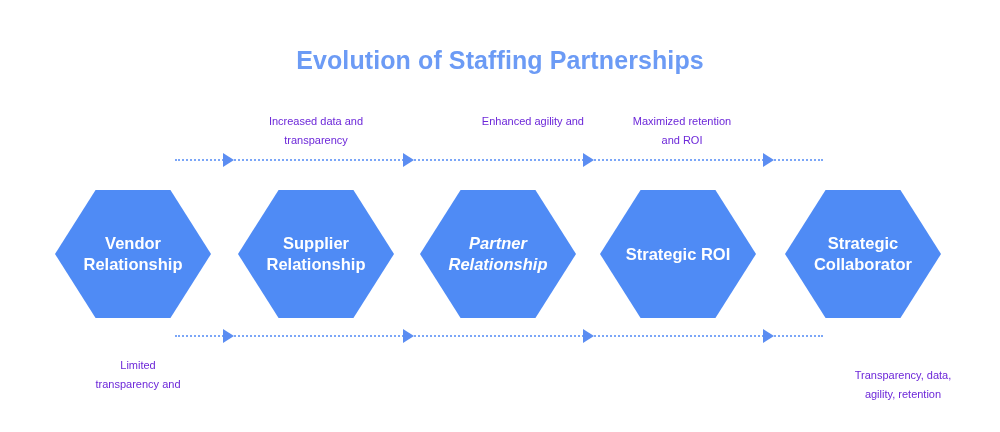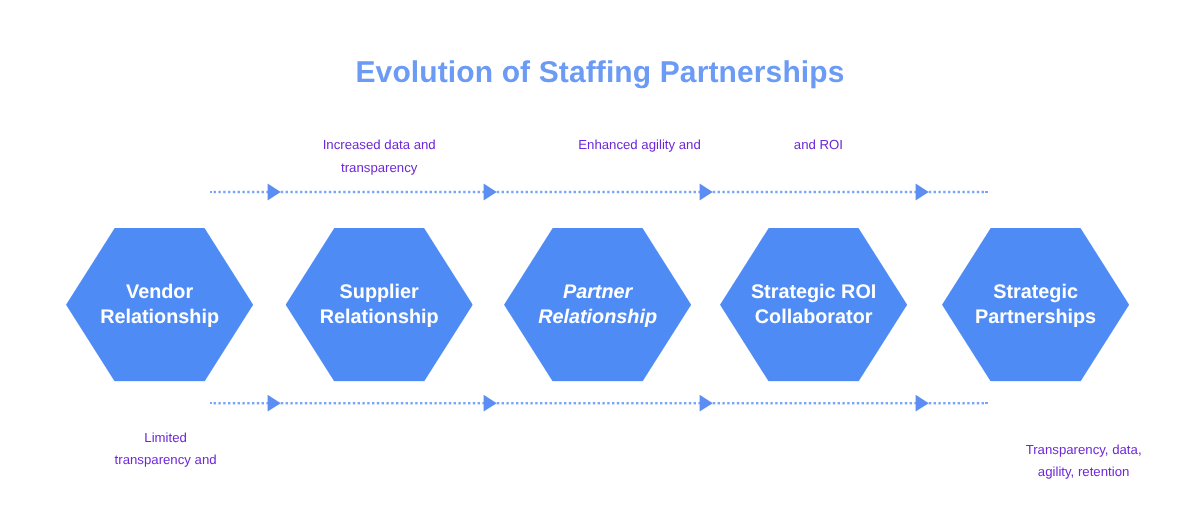--- a/index.html
+++ b/index.html
@@ -126,20 +126,21 @@
   <div class="title">Evolution of Staffing Partnerships</div>
 
   <div class="caption caption-top cap-top-1">
     <div>Increased data and</div>
     <div>transparency</div>
   </div>
   <div class="caption caption-top cap-top-2">
     <div>Enhanced agility and</div>
   </div>
   <div class="caption caption-top cap-top-3">
+    <div>Maximized retention</div>
     <div>and ROI</div>
   </div>
 
   <div class="rail rail-top">
     <div class="rail-line"></div>
     <div class="arrowhead" style="left:48px;"></div>
     <div class="arrowhead" style="left:228px;"></div>
     <div class="arrowhead" style="left:408px;"></div>
     <div class="arrowhead" style="left:588px;"></div>
   </div>
@@ -159,27 +160,26 @@
     </div>
     <div class="hex" style="left:420px;font-style:italic;">
       <div class="hex-label">
         <span>Partner</span><br>
         <span>Relationship</span>
       </div>
     </div>
     <div class="hex" style="left:600px;">
       <div class="hex-label">
         <span>Strategic ROI</span><br>
-        <span>Collaborator</span>
       </div>
     </div>
     <div class="hex" style="left:785px;">
       <div class="hex-label">
         <span>Strategic</span><br>
-        <span>Partnerships</span>
+        <span>Collaborator</span>
       </div>
     </div>
   </div>
 
   <div class="rail rail-bottom">
     <div class="rail-line"></div>
     <div class="arrowhead" style="left:48px;"></div>
     <div class="arrowhead" style="left:228px;"></div>
     <div class="arrowhead" style="left:408px;"></div>
     <div class="arrowhead" style="left:588px;"></div>

